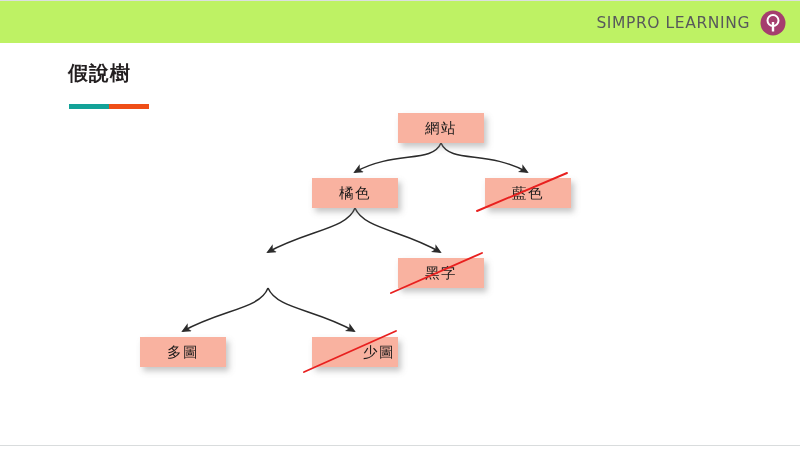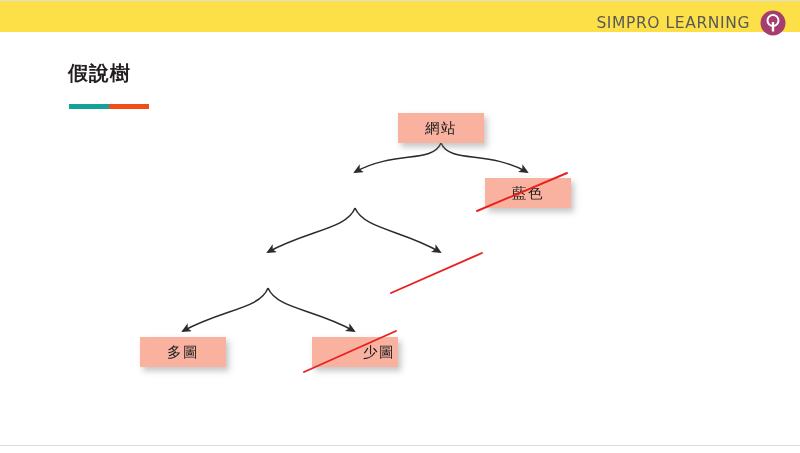--- a/index.html
+++ b/index.html
@@ -22,22 +22,22 @@
     height: 453px;
     background: #ffffff;
     overflow: hidden;
   }
 
   
   #header-band {
     position: absolute;
     left: 0; top: 0;
     width: 800px;
-    height: 32px;
-    background: #fde047;
+    height: 43px;
+    background: #bef264;
     border-top: 1px solid #dcdfe0;
     box-sizing: border-box;
   }
   #brand-wrap {
     position: absolute;
     right: 14px;
     top: 0;
     height: 44px;
     display: flex;
     align-items: center;
@@ -177,26 +177,32 @@
         <path d="M228,288 C220,309 183,309 143,331"></path>
 
         <path d="M228,288 C237,309 275,309 314,331"></path>
       </g>
     </svg>
 
     <div class="node" style="left:358px; top:113px; width:86px; height:30px;">
       <span class="node-label">網站</span>
     </div>
 
+    <div class="node" style="left:272px; top:178px; width:86px; height:30px;">
+      <span class="node-label">橘色</span>
+    </div>
 
     <div class="node" style="left:445px; top:178px; width:86px; height:30px;">
       <span class="node-label">藍色</span>
     </div>
 
 
+    <div class="node" style="left:358px; top:258px; width:86px; height:30px;">
+      <span class="node-label">黑字</span>
+    </div>
 
     <div class="node" style="left:100px; top:337px; width:86px; height:30px;">
       <span class="node-label">多圖</span>
     </div>
 
     <div class="node" style="left:272px; top:337px; width:86px; height:30px;padding-left:48px;">
       <span class="node-label">少圖</span>
     </div>
 
     <svg id="strikes" viewBox="0 0 800 453">

